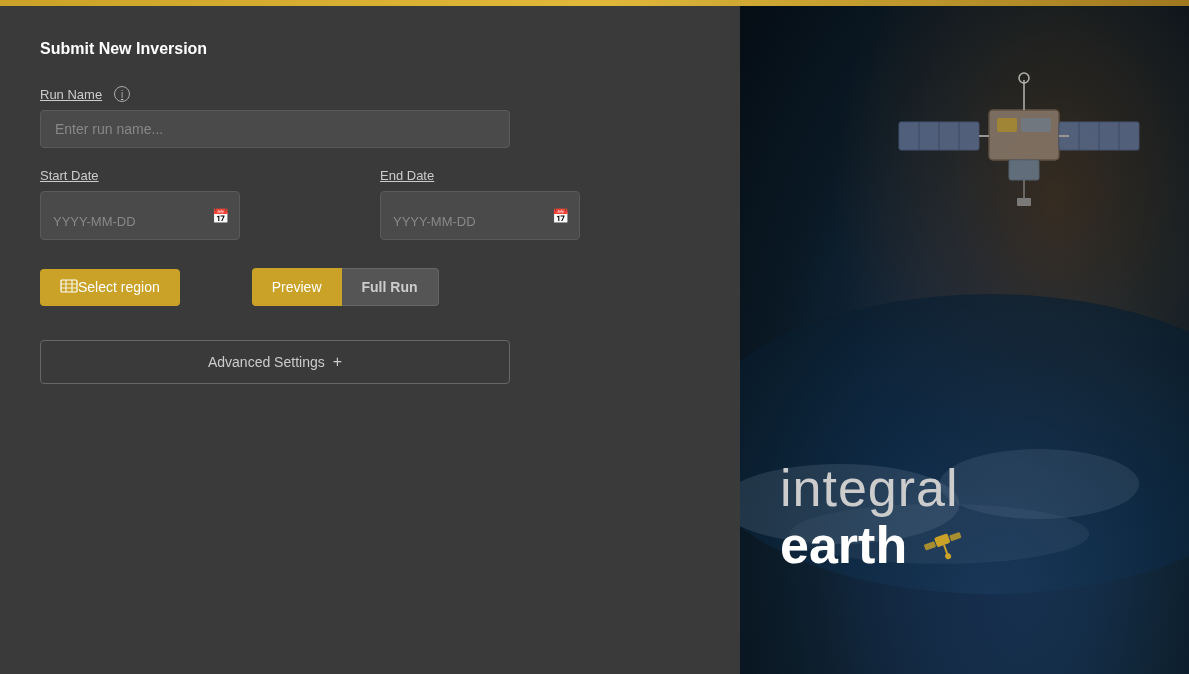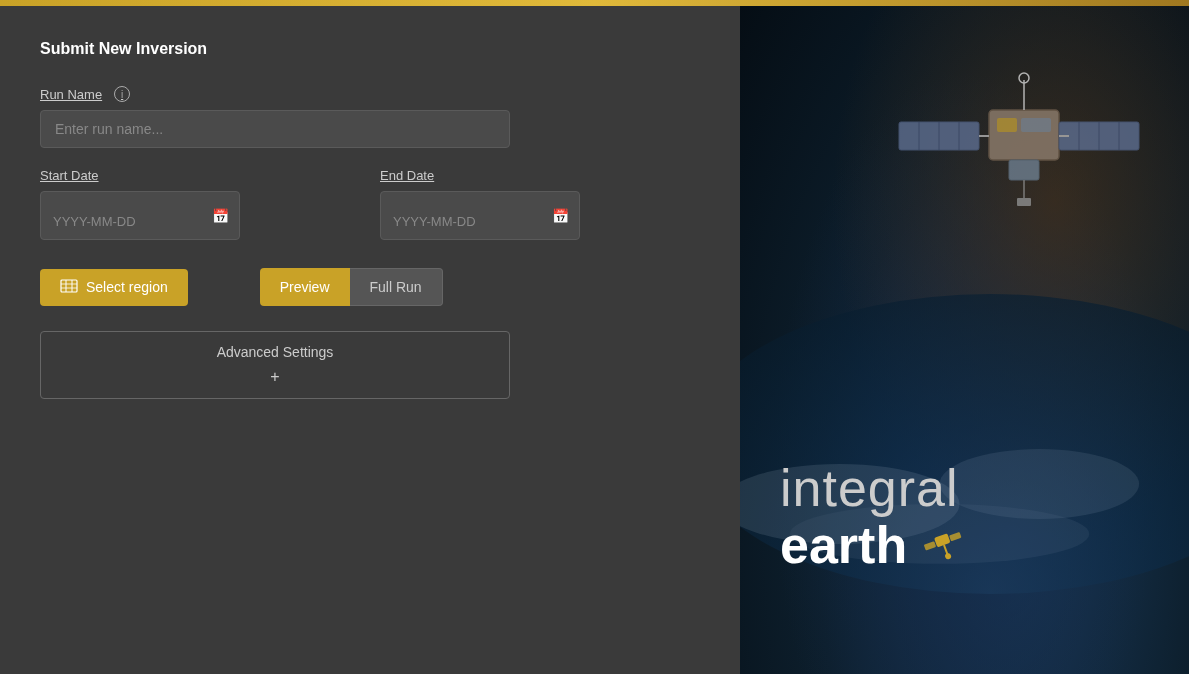--- a/index.html
+++ b/index.html
@@ -218,21 +218,21 @@
     .action-row {
       display: flex;
       align-items: center;
       gap: 12px;
       margin-top: 28px;
     }
 
     .btn-select-region {
       display: flex;
       align-items: center;
-      gap: 8px;
+      gap: 0;
       background: #c9a227;
       color: #ffffff;
       border: none;
       border-radius: 4px;
       padding: 10px 20px;
       font-size: 14px;
       font-weight: 500;
       cursor: pointer;
     }
 
@@ -254,37 +254,37 @@
 
     .btn-full-run {
       background: #555555;
       color: #cccccc;
       border: 1px solid #666666;
       border-left: none;
       border-radius: 0 4px 4px 0;
       padding: 10px 20px;
       font-size: 14px;
       cursor: pointer;
+      font-weight: bold;
     }
 
     .advanced-settings-btn {
       width: 470px;
       background: transparent;
       border: 1px solid #666666;
       border-radius: 4px;
       padding: 12px 20px;
       color: #cccccc;
       font-size: 14px;
       cursor: pointer;
       display: flex;
       align-items: center;
       justify-content: center;
       gap: 8px;
-      margin-top: 25px;
-      flex-direction: column;
+      margin-top: 34px;
     }
 
     .plus-icon {
       font-size: 16px;
       color: #cccccc;
     }
 
     
     .bottom-buttons {
       display: flex;

